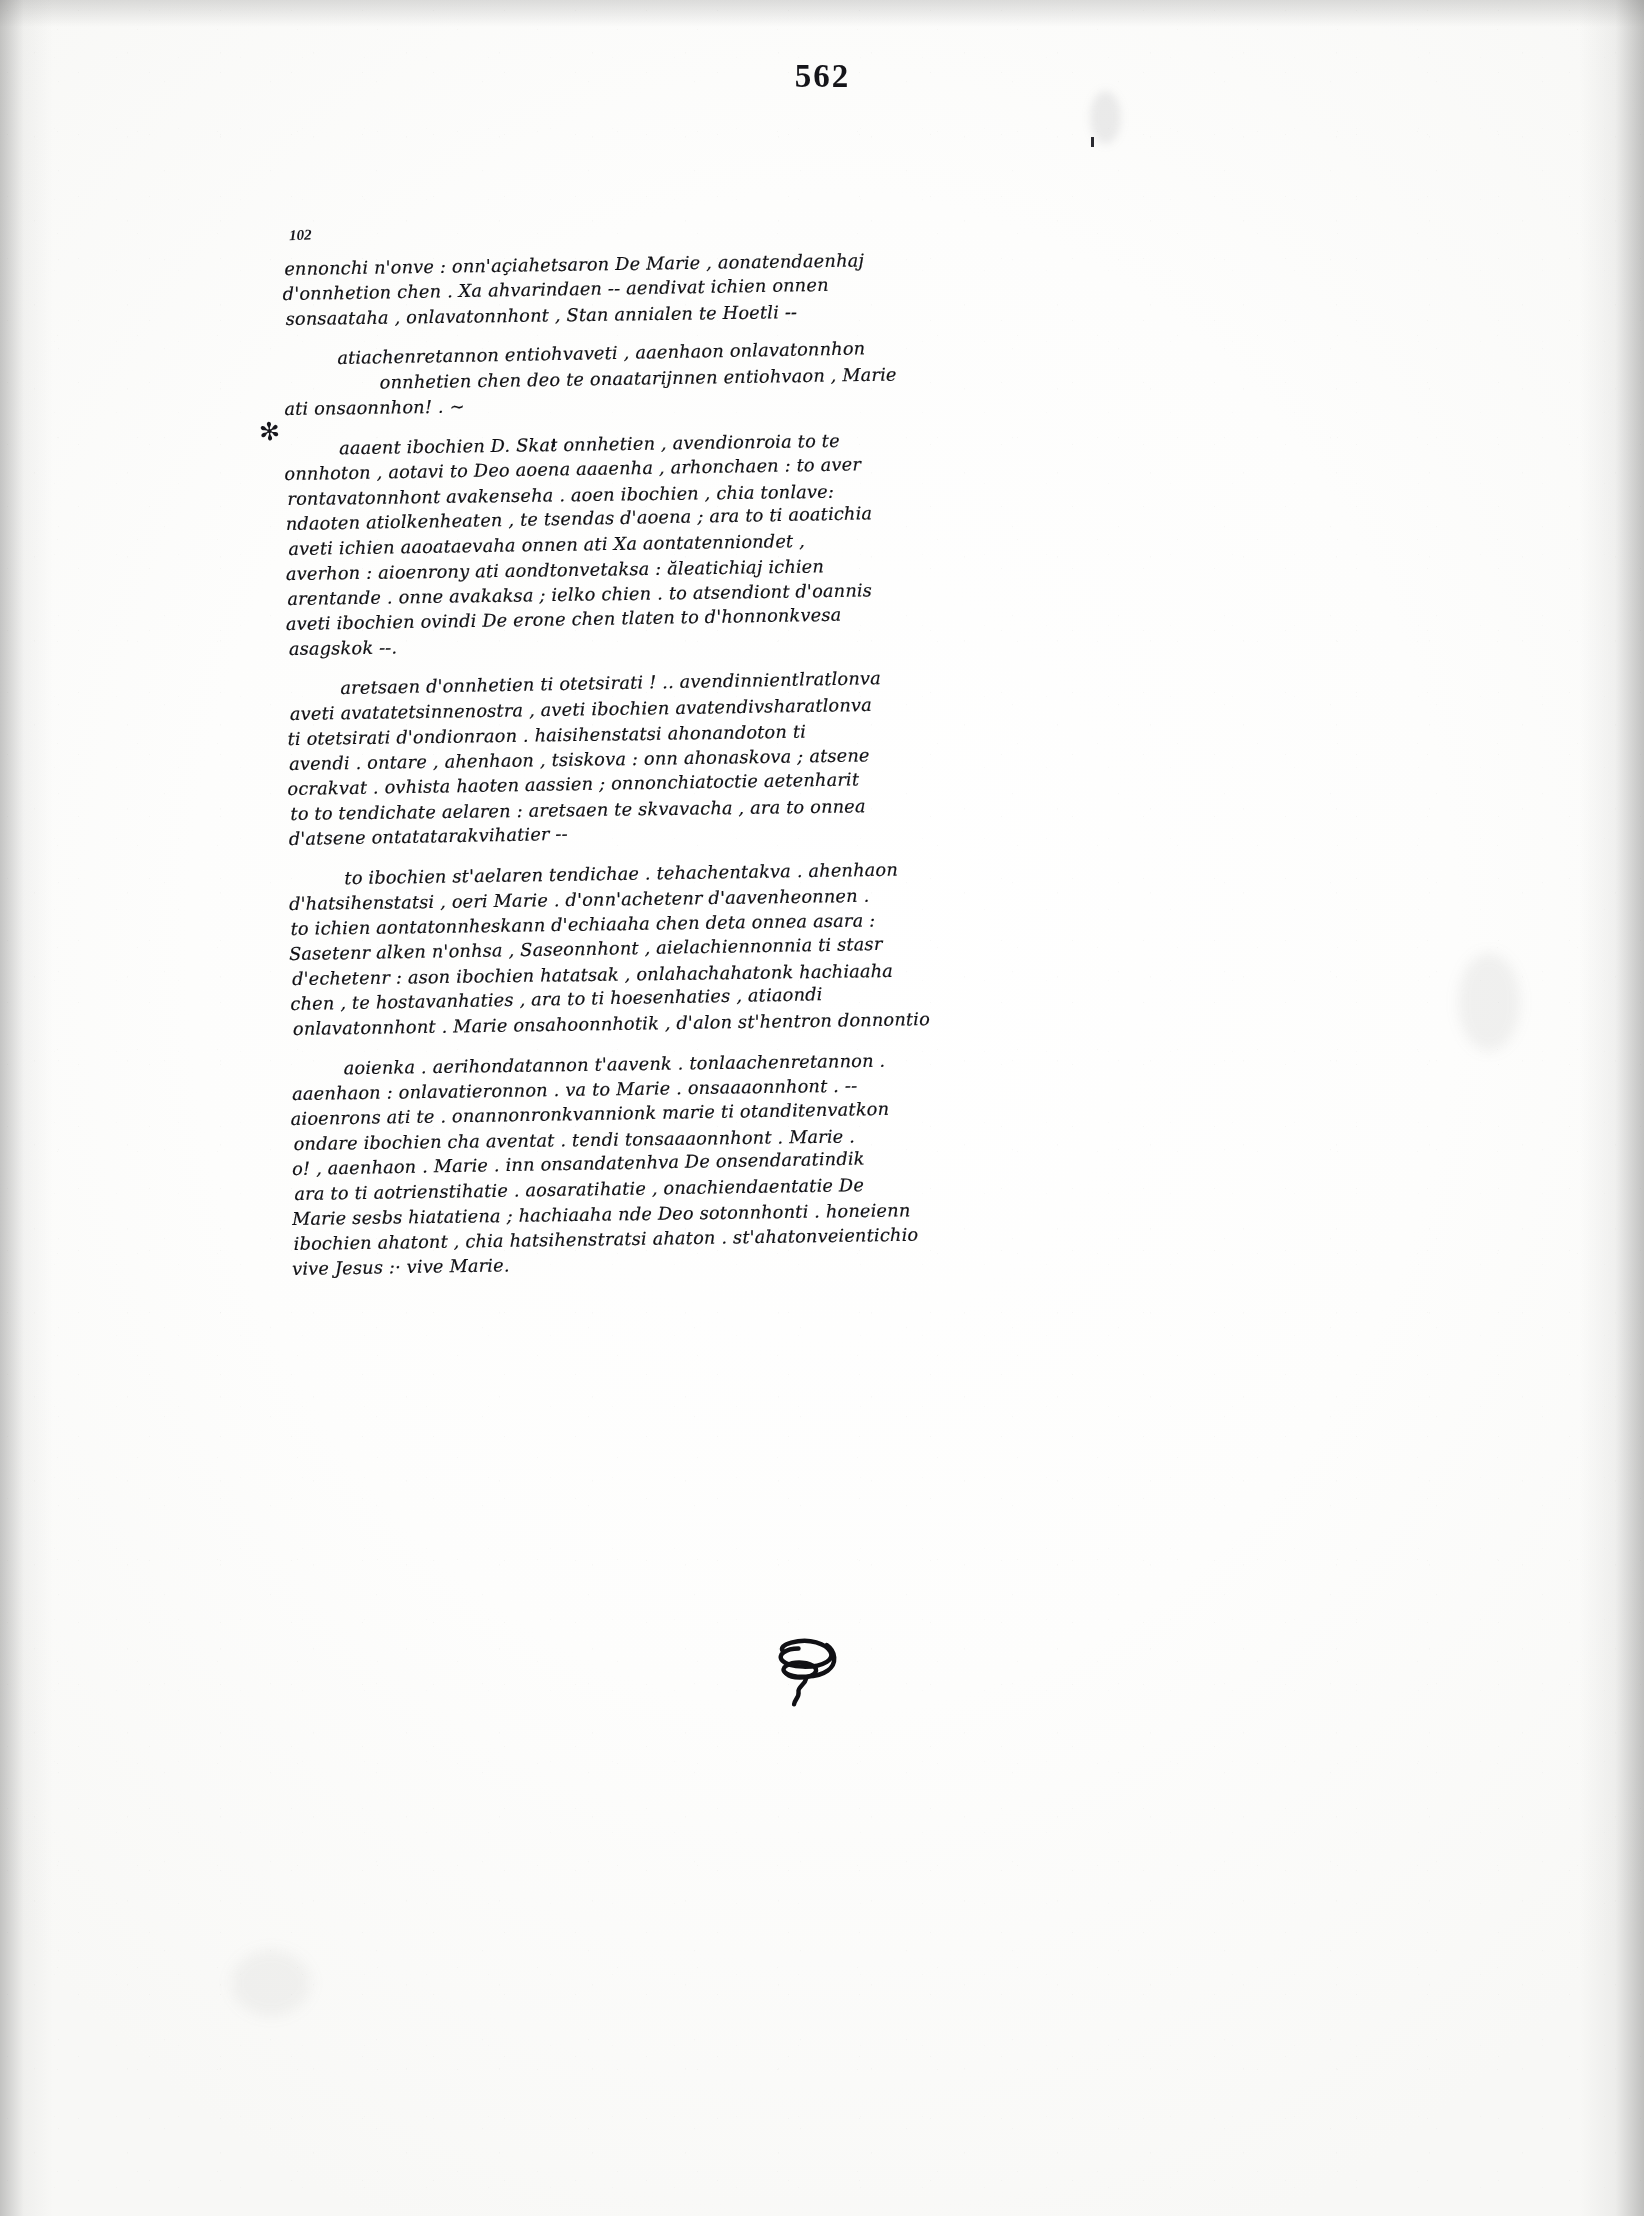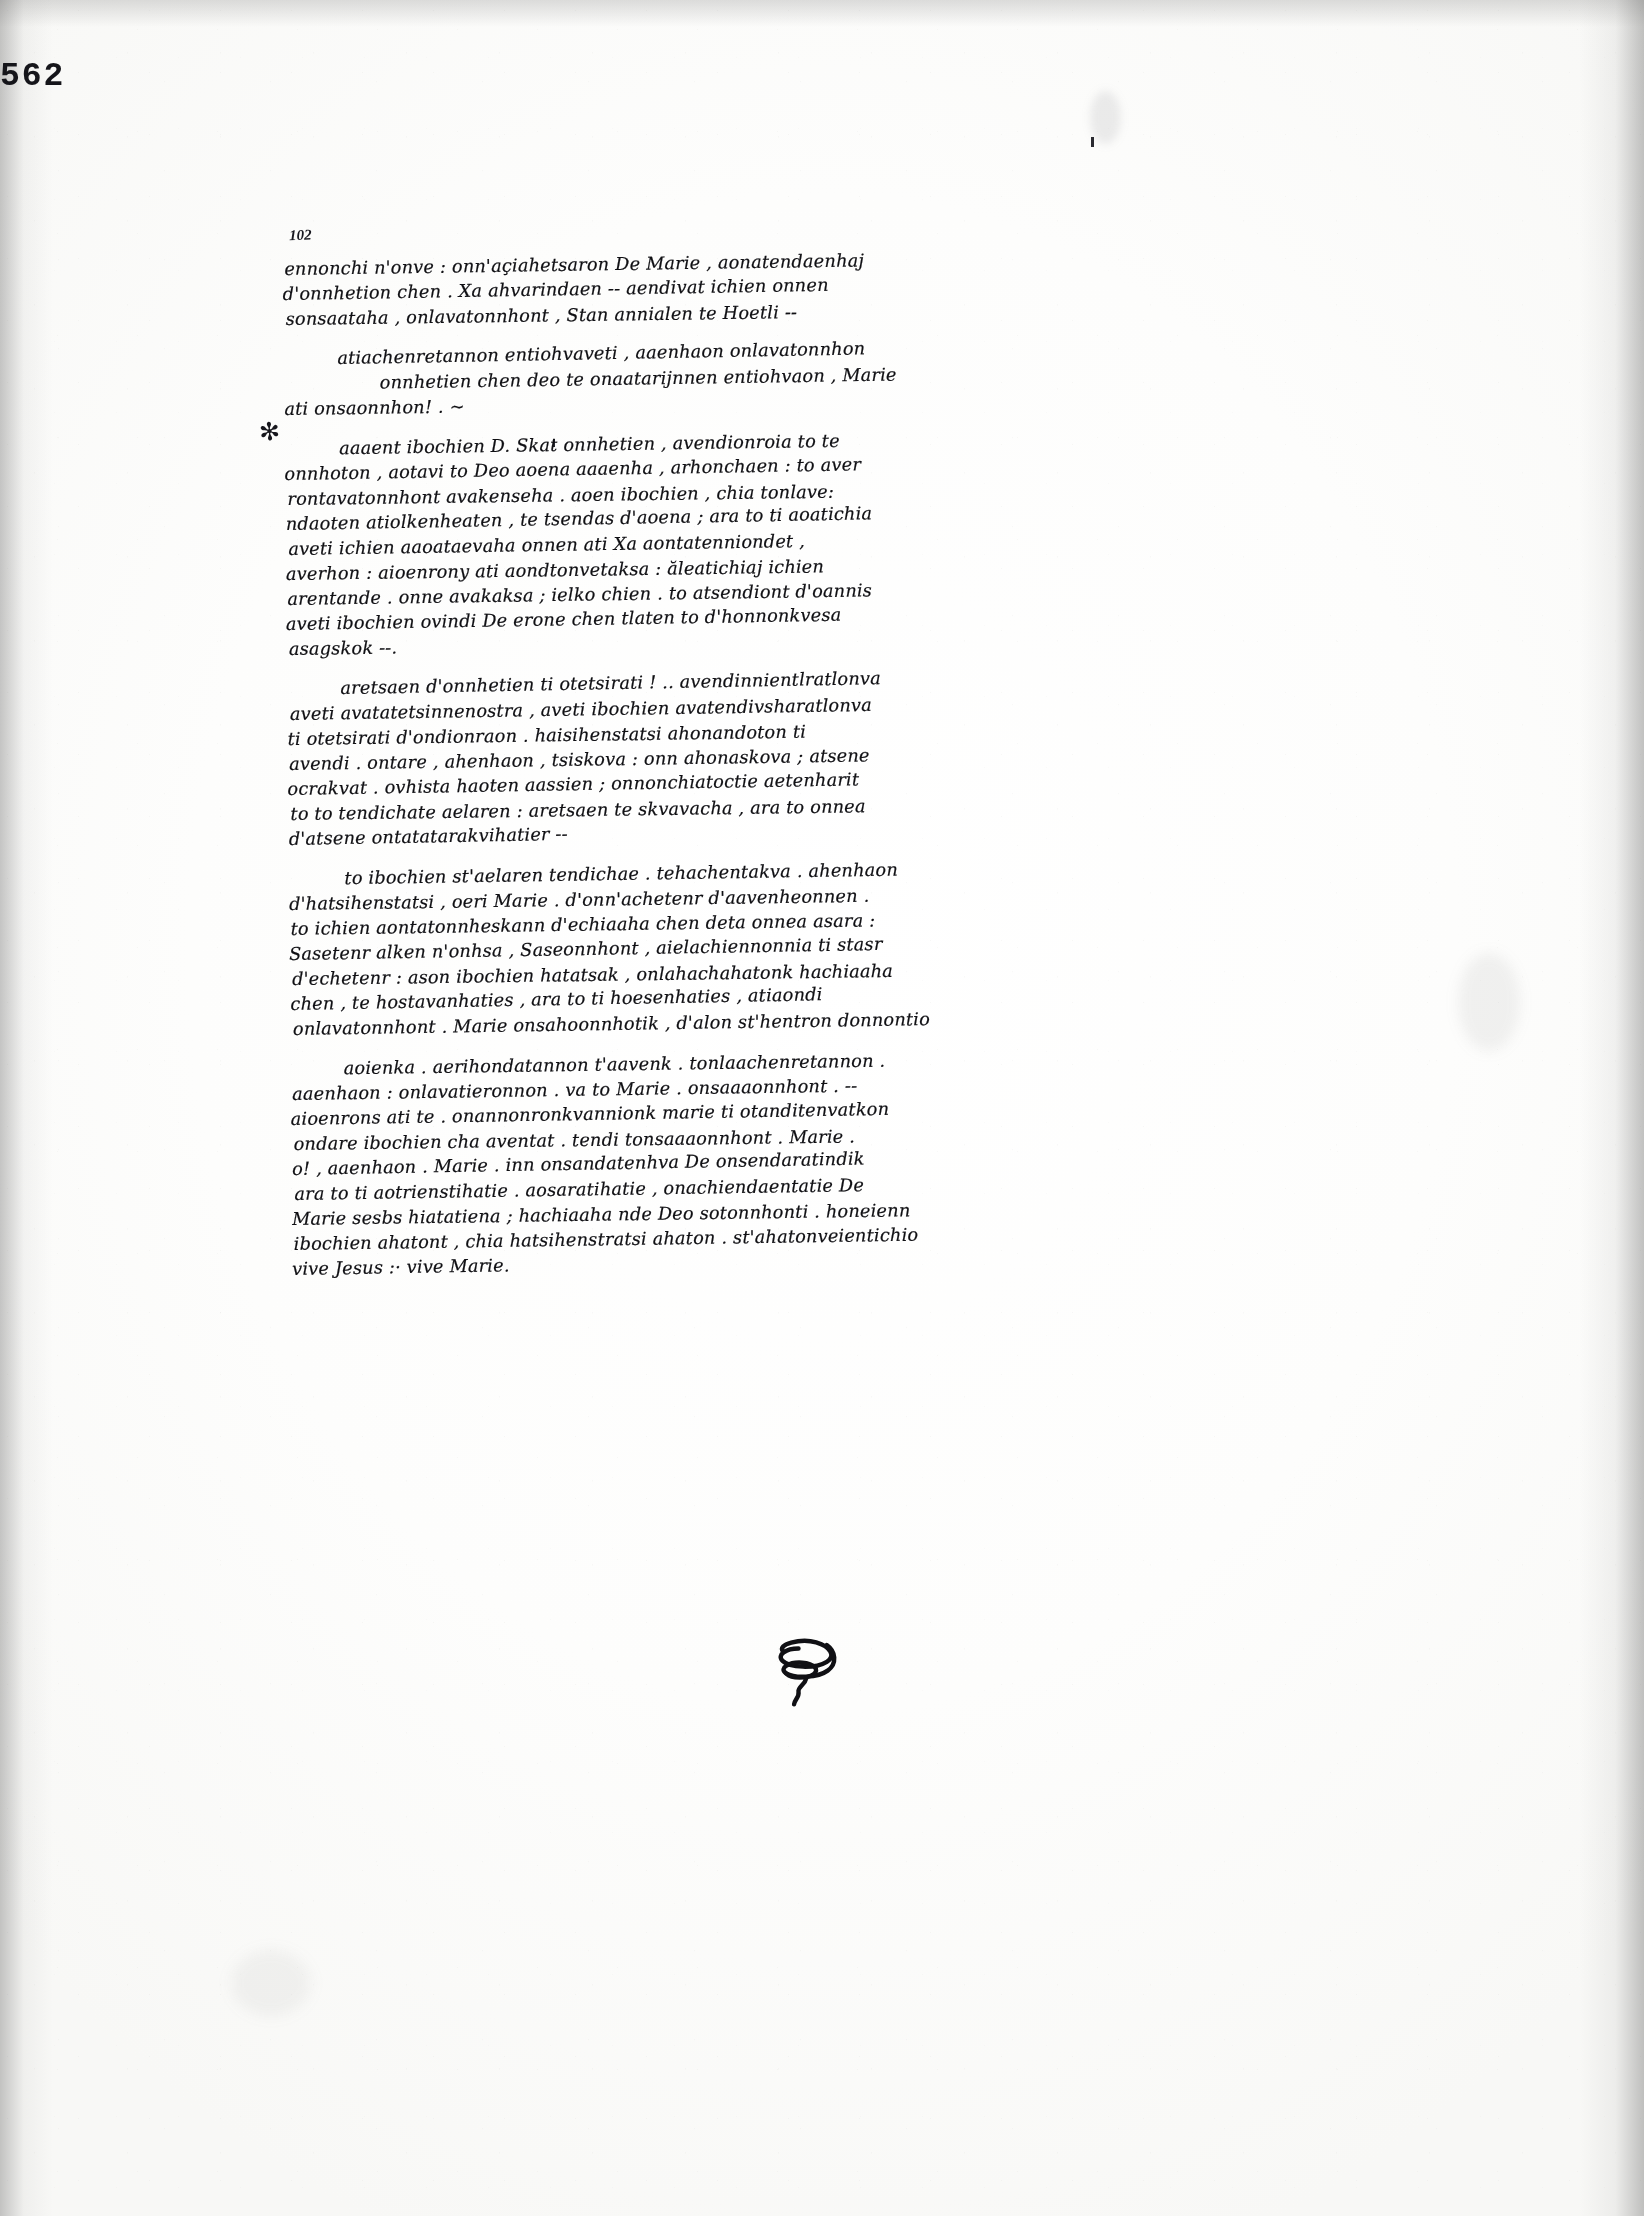--- a/index.html
+++ b/index.html
@@ -42,22 +42,22 @@
     background:linear-gradient(to right, rgba(70,70,70,.30), rgba(120,120,120,.07) 45%, rgba(255,255,255,0));}
   #edge-right{position:absolute;right:0;top:0;width:66px;height:100%;
     background:linear-gradient(to left, rgba(75,75,75,.34), rgba(120,120,120,.09) 45%, rgba(255,255,255,0));}
   #edge-top{position:absolute;left:0;top:0;width:100%;height:26.6px;
     background:linear-gradient(to bottom, rgba(90,90,90,.20), rgba(255,255,255,0));}
   
   .blotch{position:absolute;border-radius:50%;pointer-events:none;}
 
   
   .printed-folio{
-    position:absolute;left:0;width:100%;text-align:left;
-    font-family:Liberation Mono, monospace;
+    position:absolute;left:0;width:100%;text-align:center;
+    font-family:Liberation Serif, serif;
     font-weight:700;color:#15151a;
     letter-spacing:.06em;
   }
   #folio-top{top:58px;font-size:33px;}
 
   
   #manuscript-block{
     position:absolute;
     left:284px;top:231px;width:1153px;
     transform:rotate(-0.55deg);

